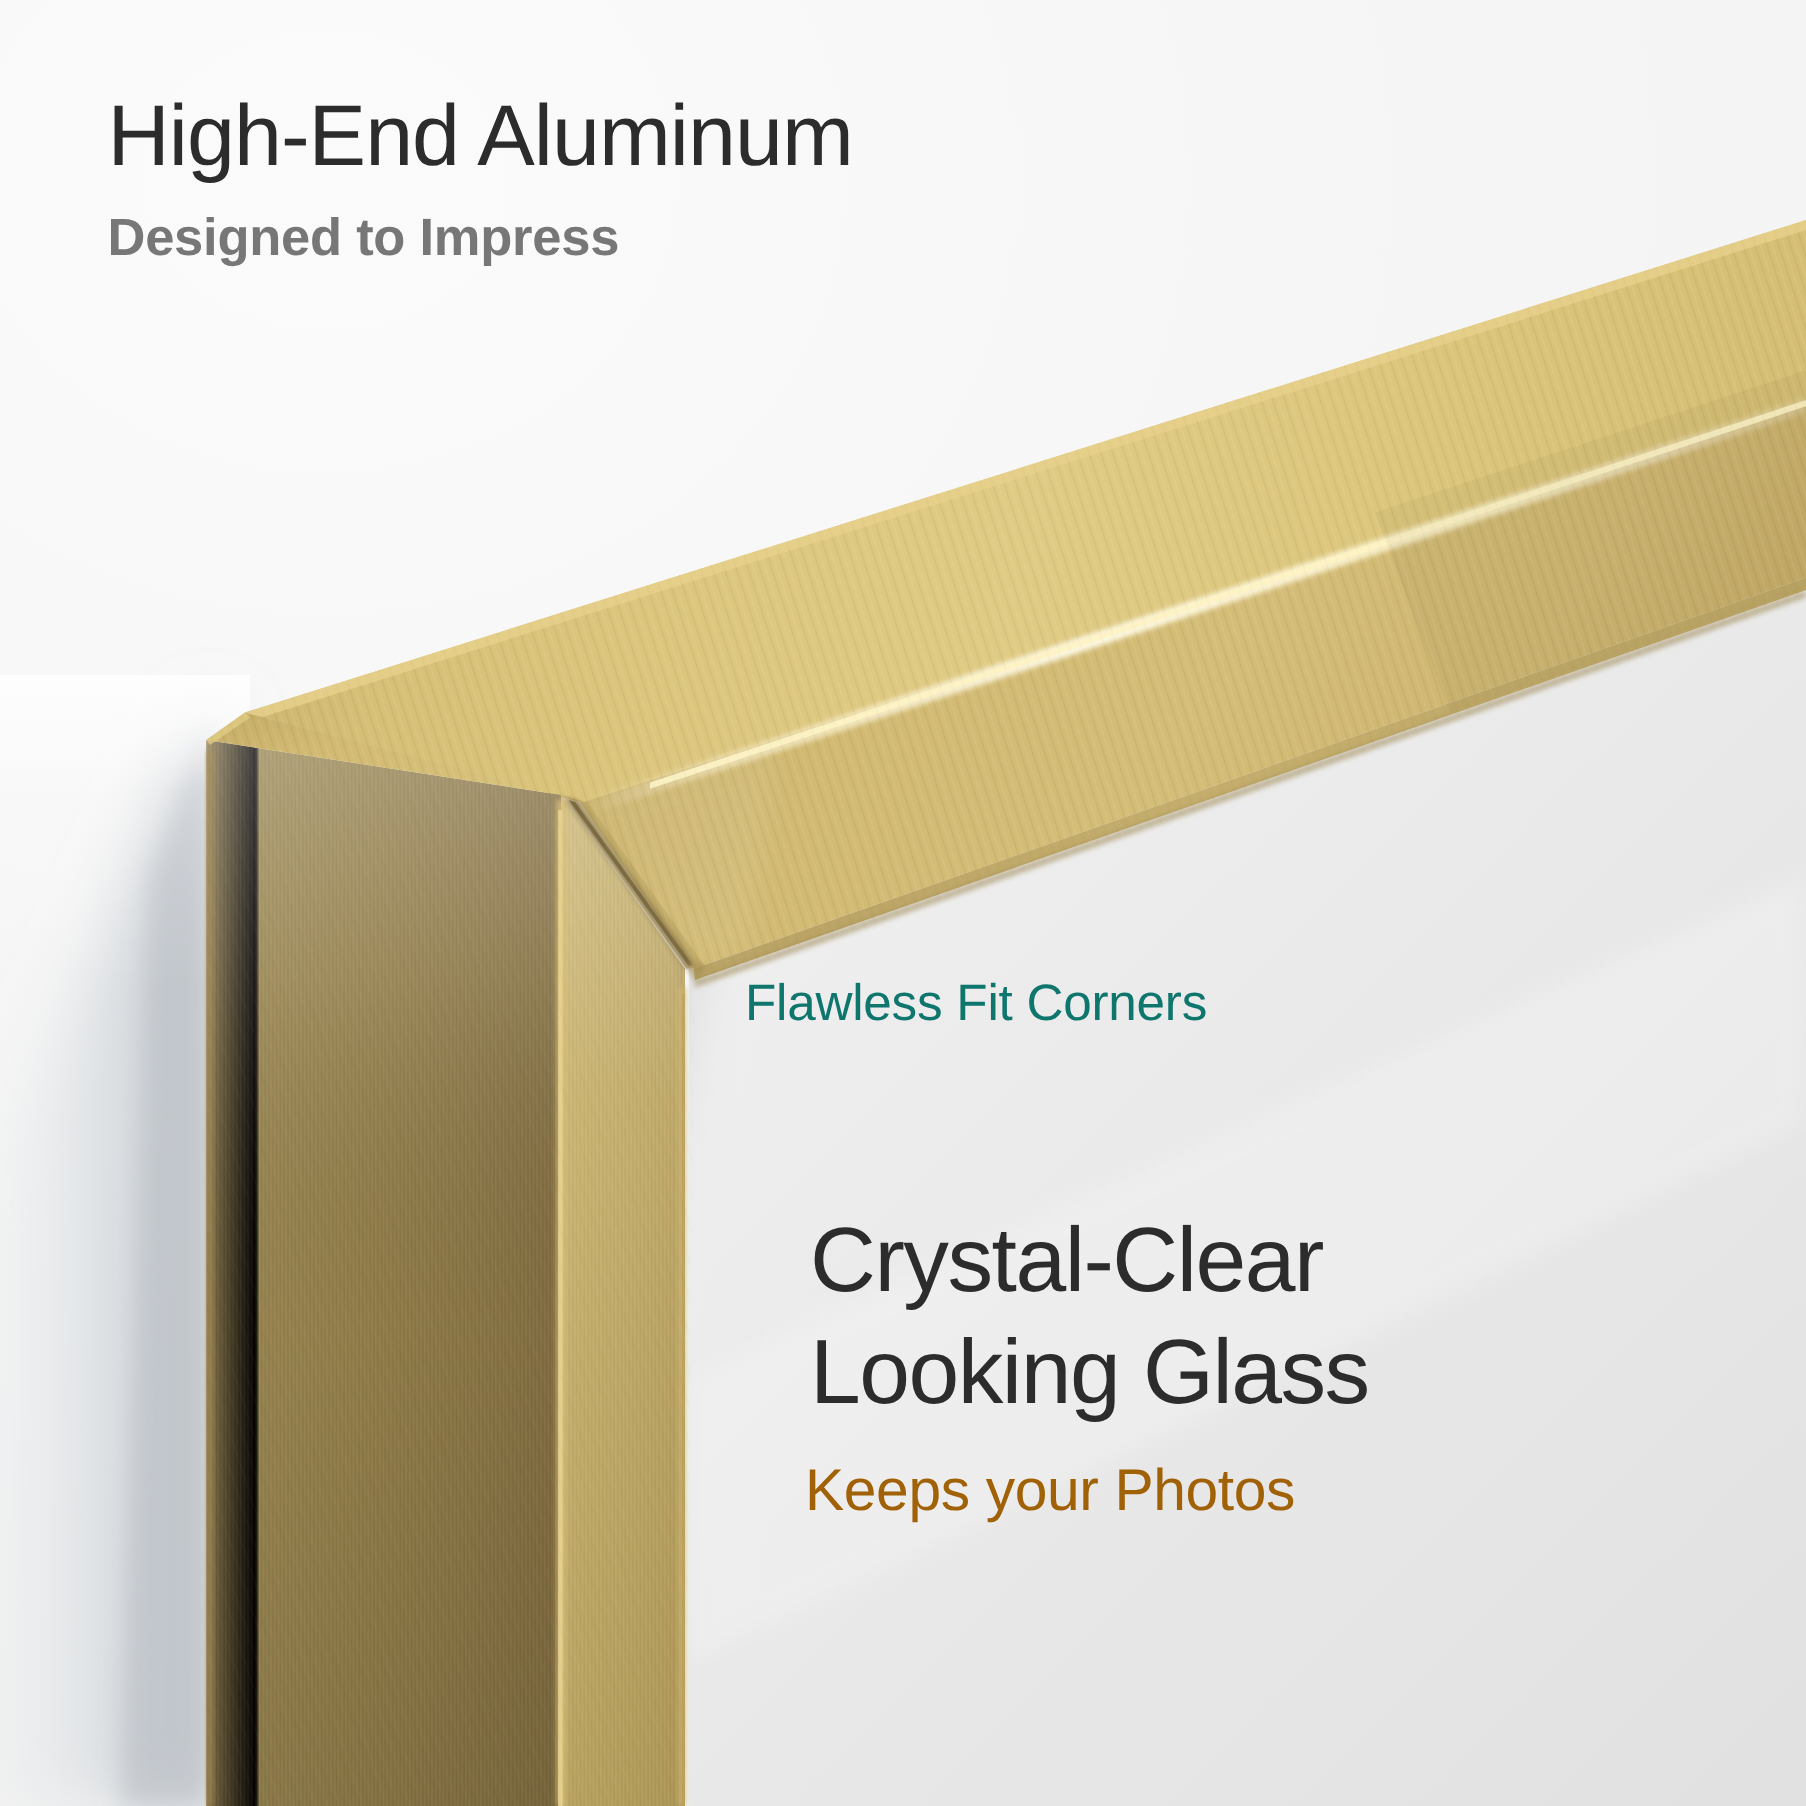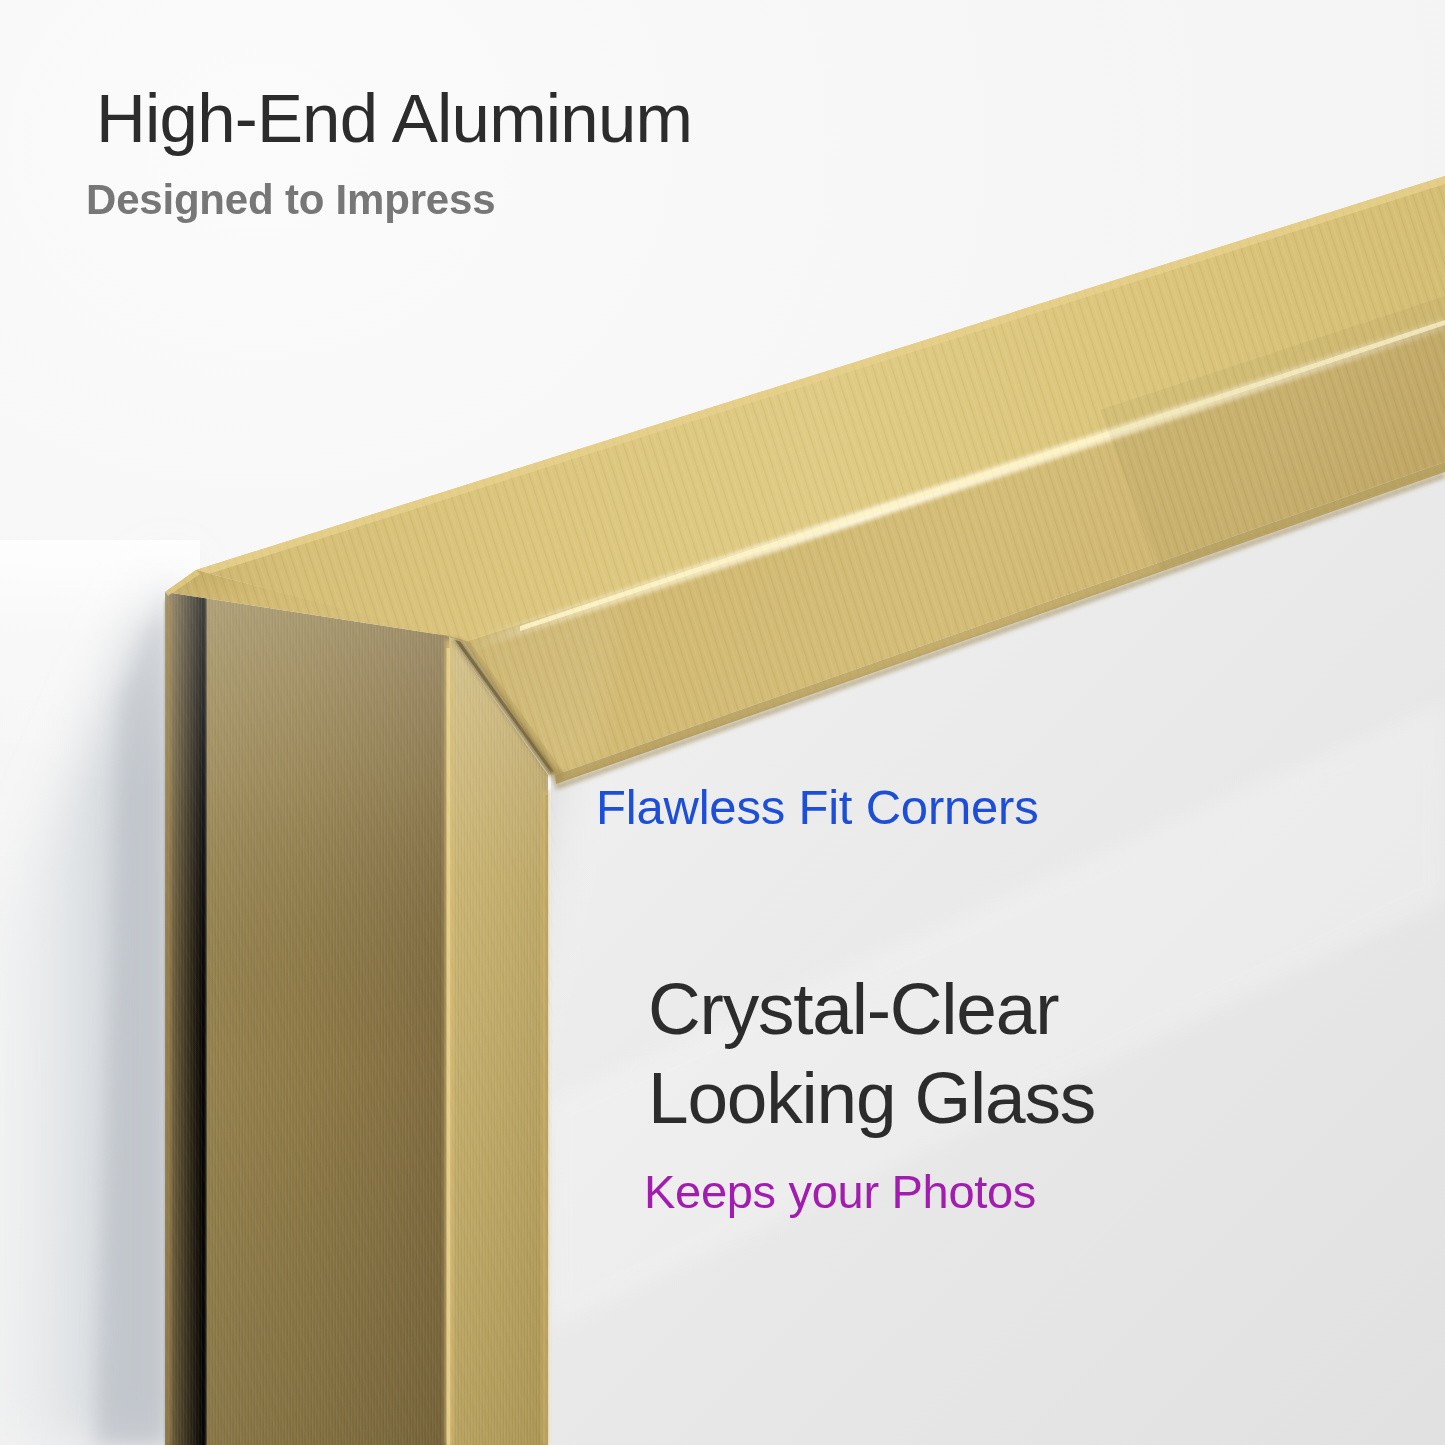--- a/index.html
+++ b/index.html
@@ -46,21 +46,21 @@
   }
 
   
   .headline-block {
     position: absolute;
     left: 84px;
     top: 72px;
     width: 1000px;
   }
   .headline {
-    margin: 12px;
+    margin: 2px;
     font-size: 69px;
     font-weight: 300;
     letter-spacing: -0.8px;
     line-height: 1.02;
     color: #2c2c2c;
     white-space: nowrap;
   }
   .subhead {
     margin: 24px 0 0 2px;
     font-size: 42px;
@@ -69,24 +69,24 @@
     line-height: 1.05;
     color: #777777;
     white-space: nowrap;
   }
 
   .corner-caption {
     position: absolute;
     left: 596px;
     top: 779px;
     margin: 0;
-    font-size: 49px;
+    font-size: 41px;
     font-weight: 300;
     letter-spacing: -0.2px;
-    color: #1d4ed8;
+    color: #0f766e;
     white-space: nowrap;
     text-align: right;
   }
 
   .glass-block {
     position: absolute;
     left: 644px;
     top: 963px;
     width: 760px;
   }
@@ -98,21 +98,21 @@
     line-height: 1.16;
     color: #2c2c2c;
     white-space: nowrap;
   }
   .glass-sub {
     margin: 22px 0 0 0;
     font-size: 47px;
     font-weight: 300;
     letter-spacing: -0.3px;
     line-height: 1.27;
-    color: #a21caf;
+    color: #a16207;
     white-space: nowrap;
   }
 </style>
 </head>
 <body>
 
 <div id="stage">
 
   <div class="bg-base"></div>
   <div class="bg-vignette"></div>

